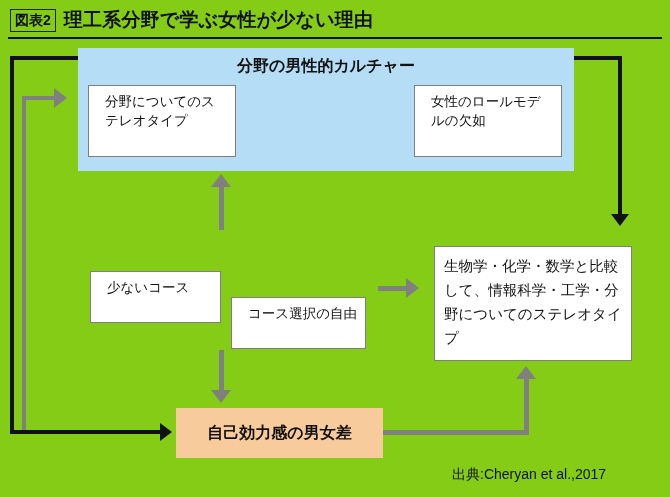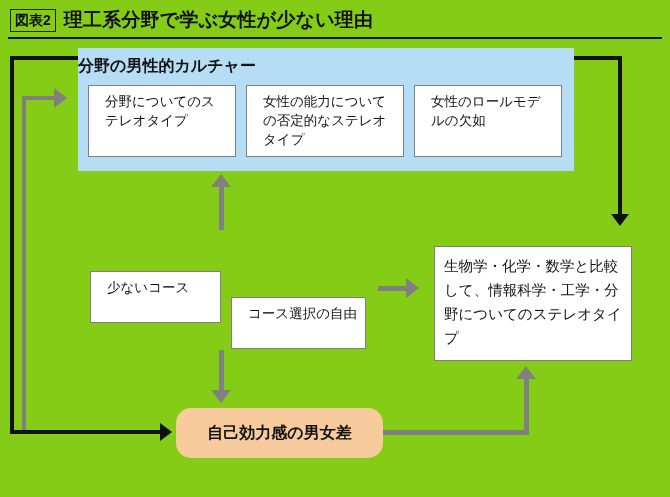--- a/index.html
+++ b/index.html
@@ -58,21 +58,21 @@
   }
 
   
   .box {
     position: absolute;
     box-sizing: border-box;
   }
   .box-title {
     font-size: 16px;
     font-weight: bold;
-    text-align: left;
+    text-align: center;
     color: #111111;
   }
   .inner-box {
     position: absolute;
     box-sizing: border-box;
     background: #ffffff;
     border: 1px solid #7f7f7f;
     font-size: 13.5px;
     line-height: 19px;
     color: #111111;
@@ -117,21 +117,20 @@
   
   #efficacy-box {
     left: 176px;
     top: 408px;
     width: 207px;
     height: 50px;
     background: #f8cb9c;
     display: flex;
     align-items: center;
     justify-content: center;
-    border-radius: 15px;
   }
   #efficacy-label {
     font-size: 16px;
     font-weight: bold;
     color: #111111;
   }
 
   
   #outcome-box {
     left: 434px;
@@ -229,26 +228,26 @@
   <div class="arrowhead ah-down-gray" style="left:211px; top:390px;"></div>
 
   <div class="conn" style="left:383px; top:430px; width:146px; height:5px;"></div>
   <div class="conn" style="left:524px; top:378px; width:5px; height:57px;"></div>
   <div class="arrowhead ah-up-gray" style="left:516px; top:366px;"></div>
 
   <div class="box" id="culture-group">
     <div class="box-title" id="culture-title">分野の男性的カルチャー</div>
   </div>
   <div class="inner-box" id="culture-item-0">分野についてのステレオタイプ</div>
-  <div class="inner-box" id="culture-item-1">女性の能力についての否定的なステレオタイプ</div>
   <div class="inner-box" id="culture-item-2">女性のロールモデルの欠如</div>
 
   <div class="inner-box" id="childhood-item-0">少ないコース</div>
   <div class="inner-box" id="childhood-item-1">コース選択の自由</div>
 
   <div class="box" id="efficacy-box">
     <div id="efficacy-label">自己効力感の男女差</div>
   </div>
 
   <div class="box" id="outcome-box">生物学・化学・数学と比較して、情報科学・工学・分野についてのステレオタイプ</div>
 
+  <div id="source">出典:Cheryan et al.,2017</div>
 
 </div>
 
 </body></html>

